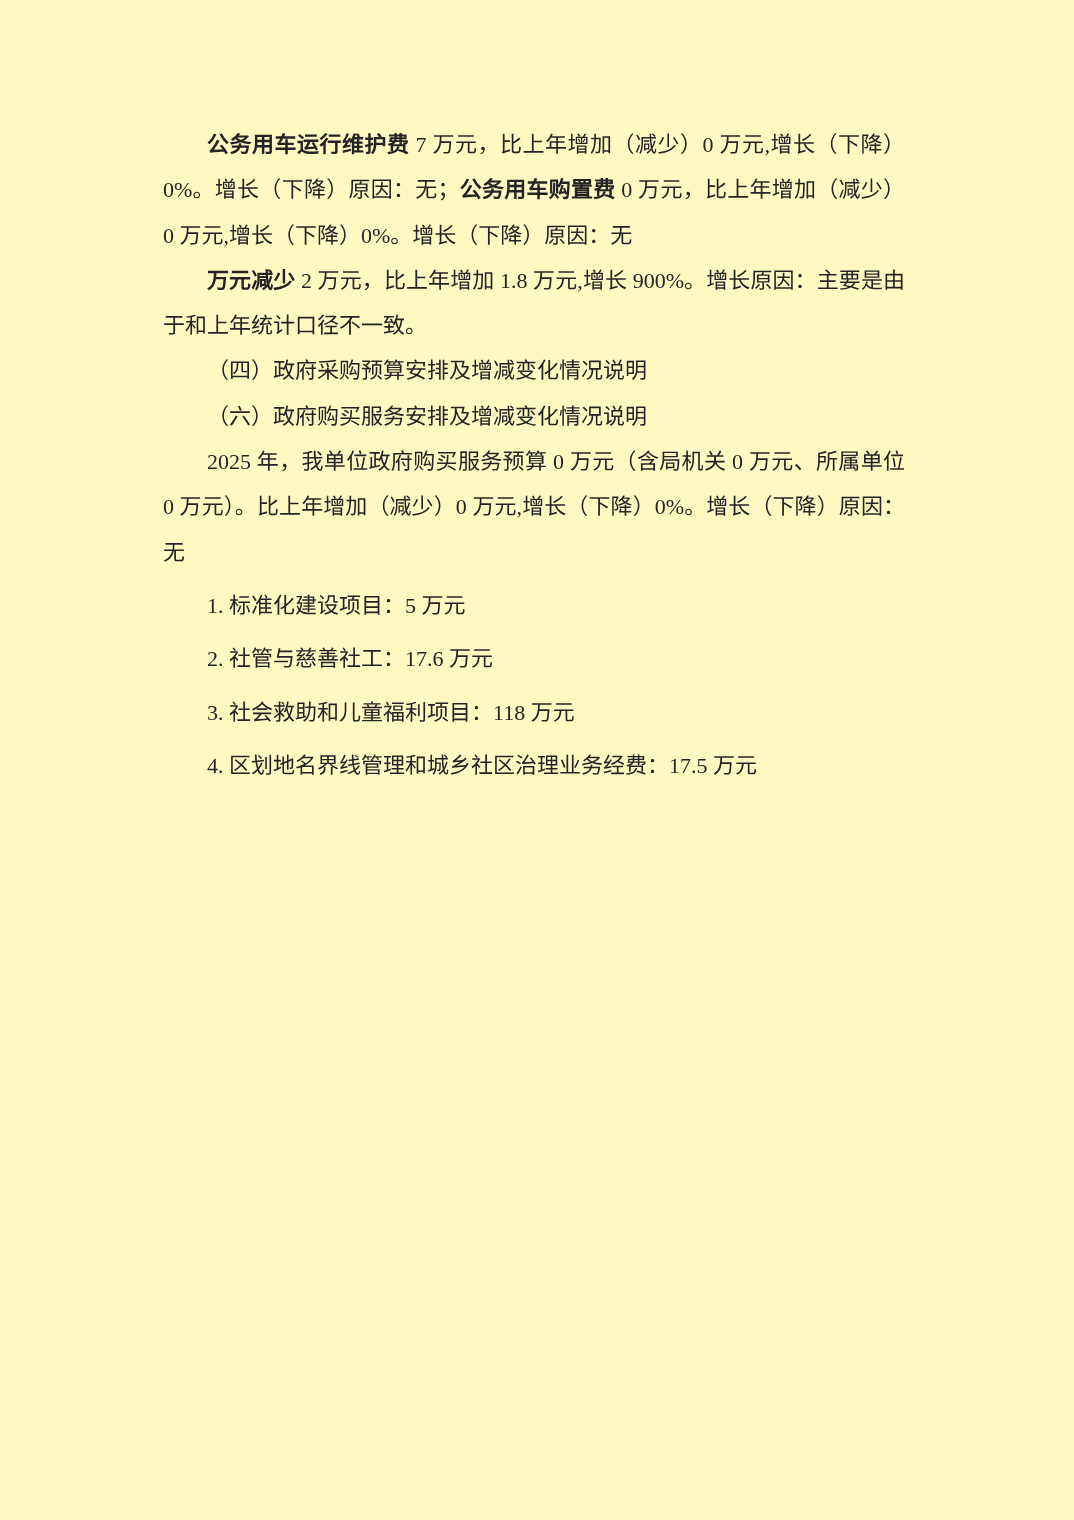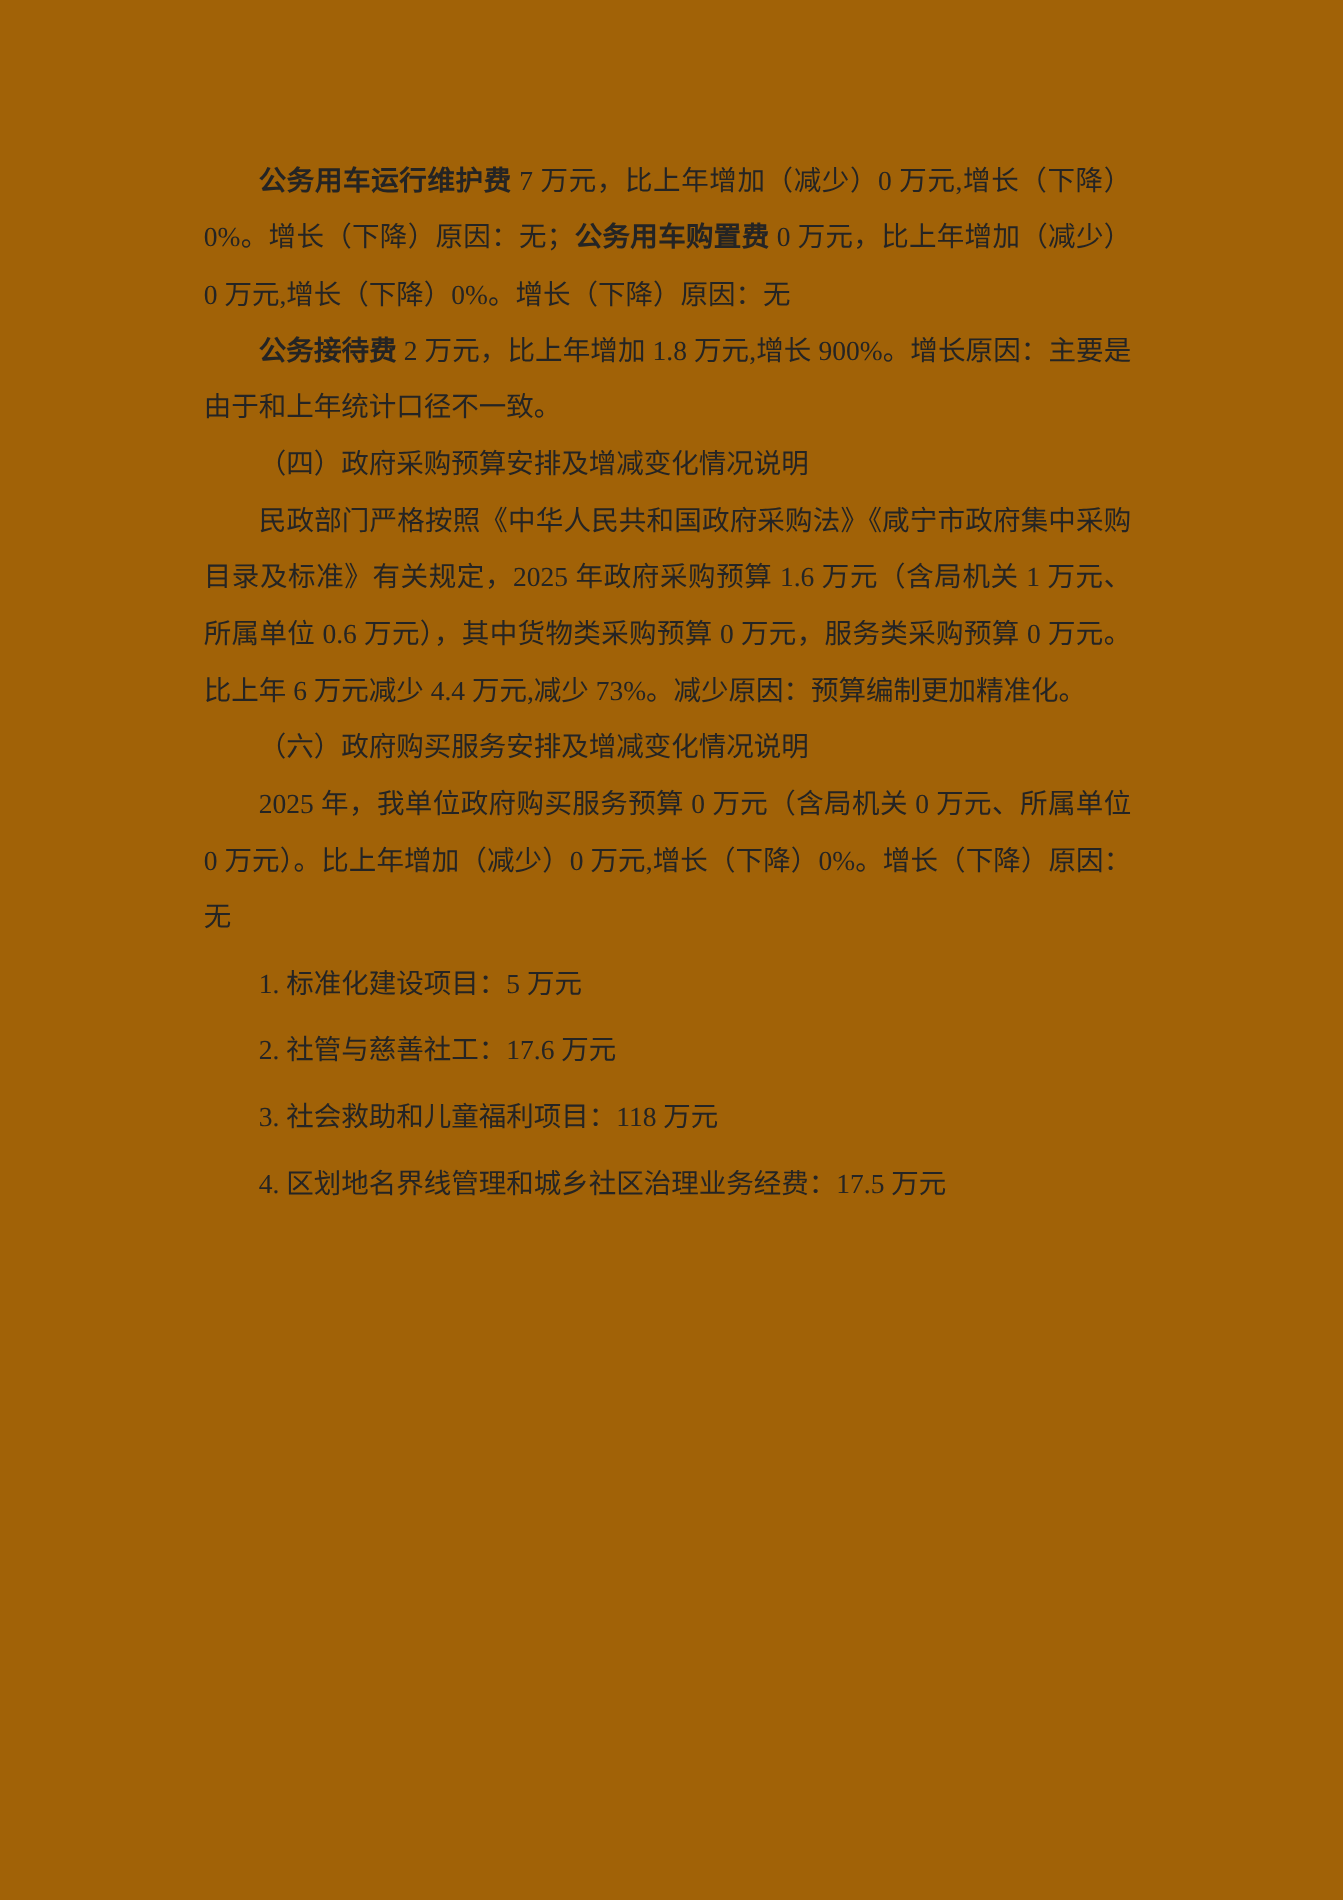--- a/index.html
+++ b/index.html
@@ -10,21 +10,21 @@
     width: 1074px;
     height: 1520px;
     background: #ffffff;
     overflow: hidden;
     font-family: "Liberation Serif", "DejaVu Serif", serif;
   }
   .page {
     position: relative;
     width: 1074px;
     height: 1520px;
-    background: #a16207;
+    background: #fef9c3;
   }
   .content {
     position: absolute;
     left: 163px;
     top: 122px;
     width: 742px;
     color: #242424;
     font-size: 22px;
     line-height: 45.3px;
   }
@@ -46,23 +46,22 @@
   .content span.b {
     font-weight: 700;
   }
 </style>
 </head>
 <body>
 
 <div class="page">
   <div class="content">
       <p class="body"><span class="b">公务用车运行维护费</span><span> 7 万元，比上年增加（减少）0 万元,增长（下降）0%。增长（下降）原因：无；</span><span class="b">公务用车购置费</span><span> 0 万元，比上年增加（减少）0 万元,增长（下降）0%。增长（下降）原因：无</span></p>
-      <p class="body"><span class="b">公务接待费</span><span> 2 万元，比上年增加 1.8 万元,增长 900%。增长原因：主要是由于和上年统计口径不一致。</span></p>
+      <p class="body"><span class="b">万元减少</span><span> 2 万元，比上年增加 1.8 万元,增长 900%。增长原因：主要是由于和上年统计口径不一致。</span></p>
       <p class="heading"><span>（四）政府采购预算安排及增减变化情况说明</span></p>
-      <p class="body"><span>民政部门严格按照《中华人民共和国政府采购法》《咸宁市政府集中采购目录及标准》有关规定，2025 年政府采购预算 1.6 万元（含局机关 1 万元、所属单位 0.6 万元），其中货物类采购预算 0 万元，服务类采购预算 0 万元。比上年 6 万元减少 4.4 万元,减少 73%。减少原因：预算编制更加精准化。</span></p>
       <p class="heading"><span>（六）政府购买服务安排及增减变化情况说明</span></p>
       <p class="body"><span>2025 年，我单位政府购买服务预算 0 万元（含局机关 0 万元、所属单位 0 万元）。比上年增加（减少）0 万元,增长（下降）0%。增长（下降）原因：无</span></p>
       <p class="list-item"><span>1. 标准化建设项目：5 万元</span></p>
       <p class="list-item"><span>2. 社管与慈善社工：17.6 万元</span></p>
       <p class="list-item"><span>3. 社会救助和儿童福利项目：118 万元</span></p>
       <p class="list-item"><span>4. 区划地名界线管理和城乡社区治理业务经费：17.5 万元</span></p>
     </div>
 </div>
 
 </body></html>

